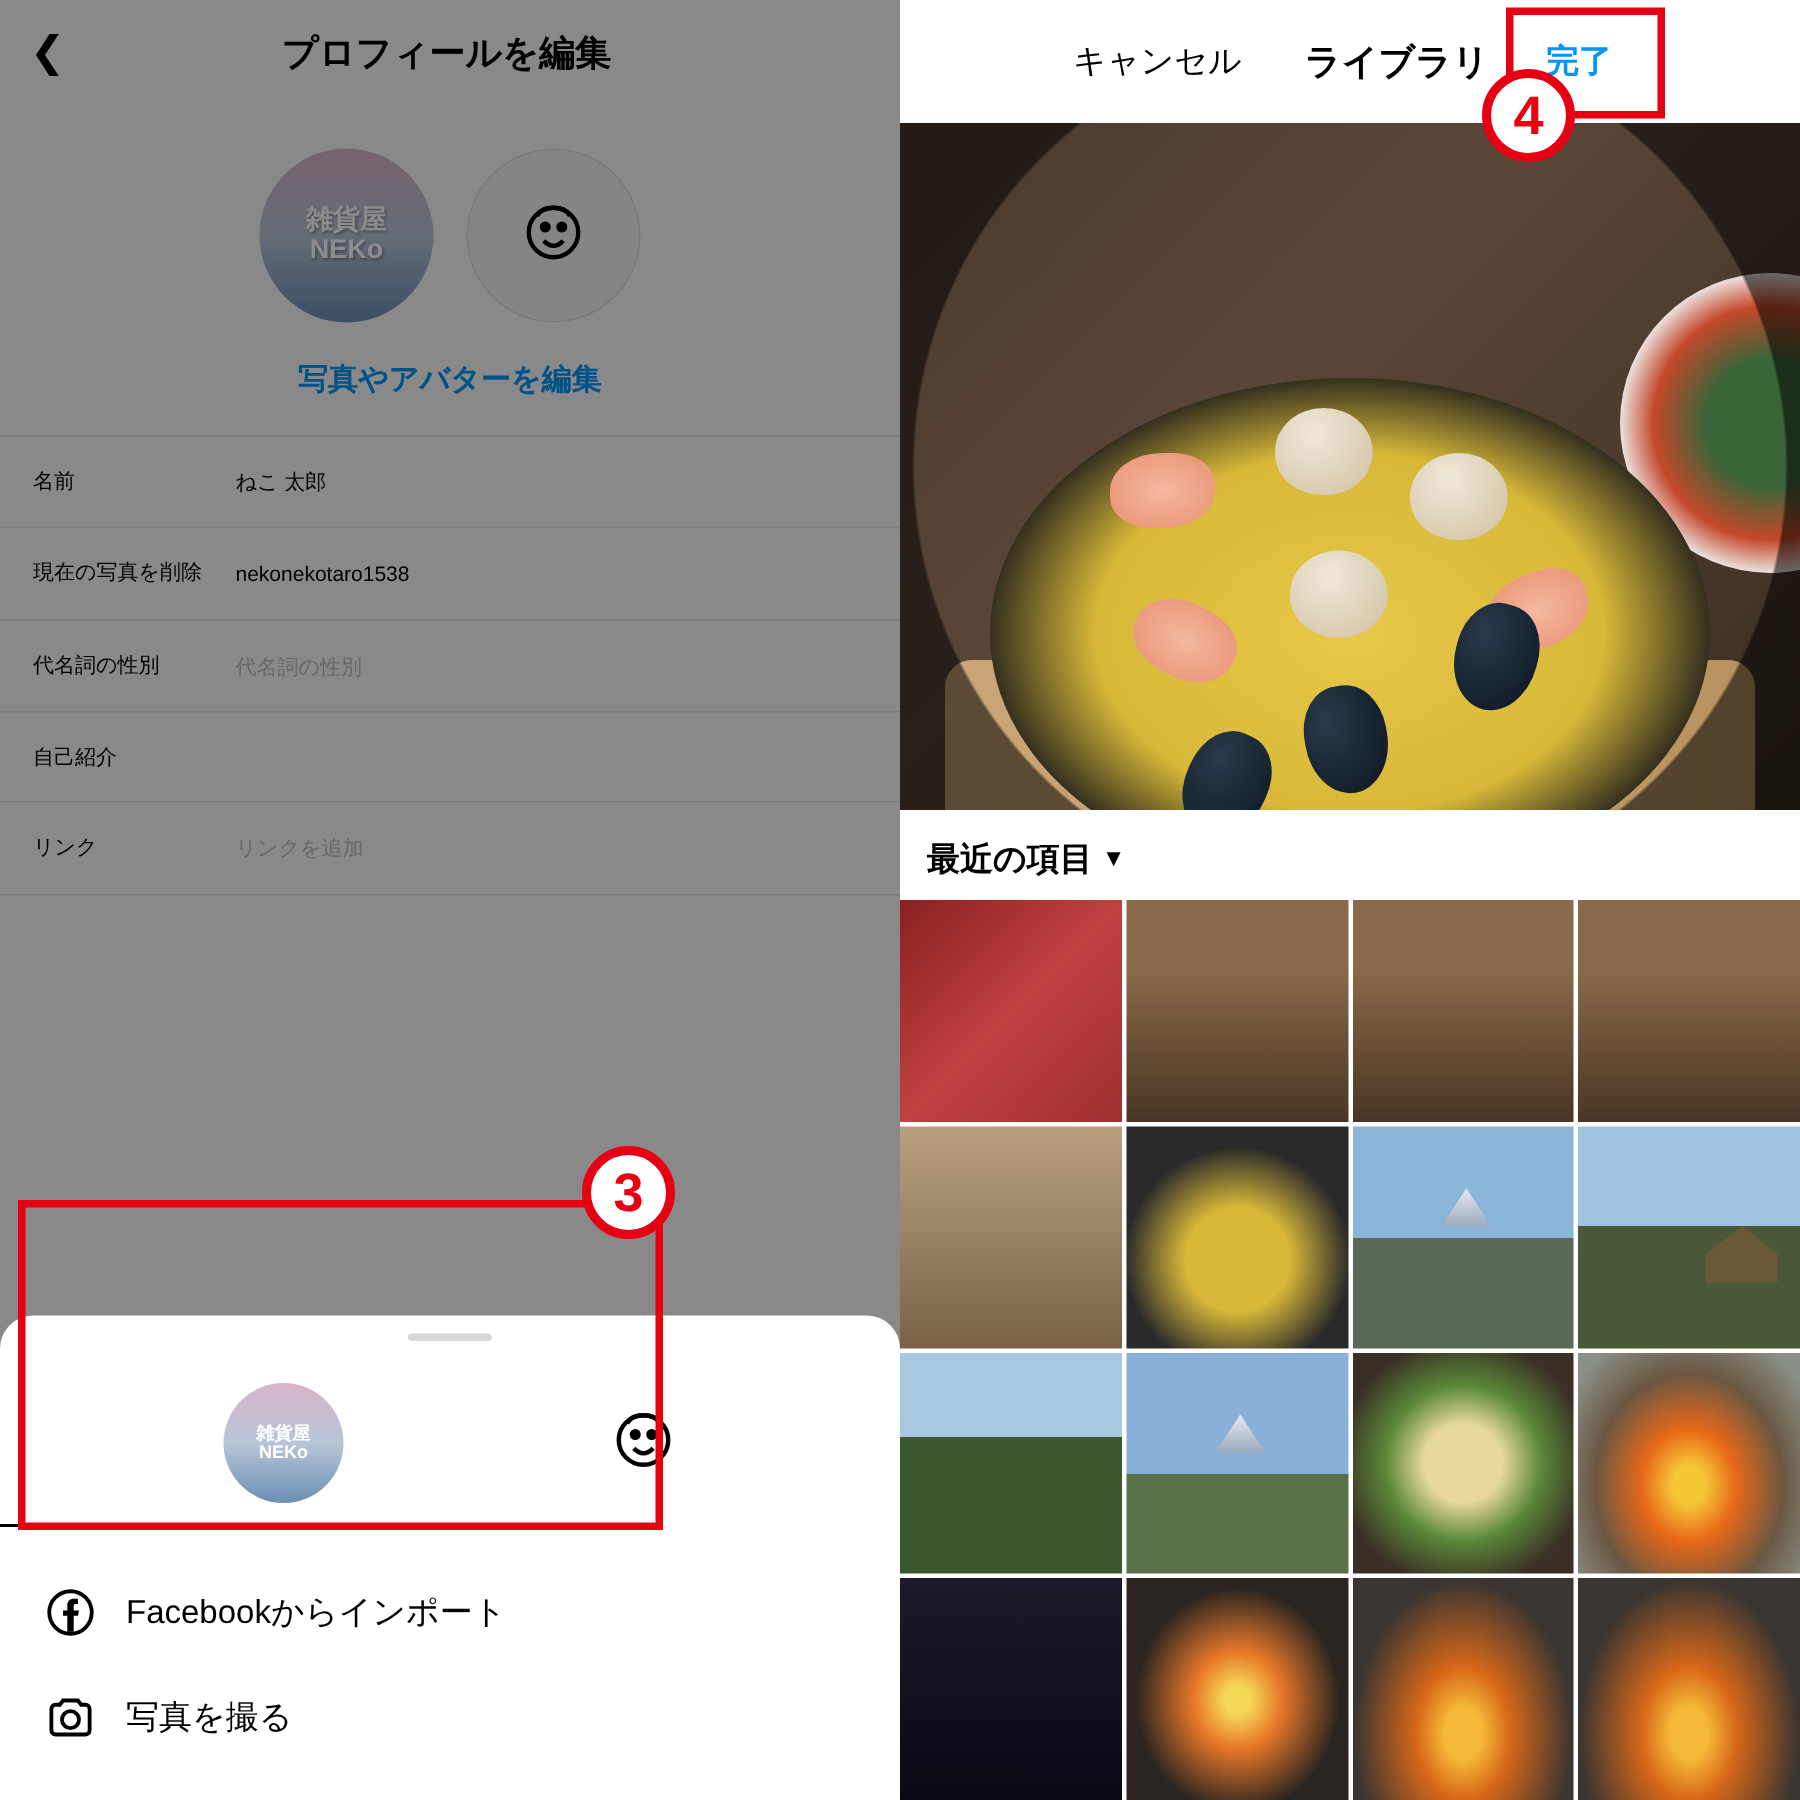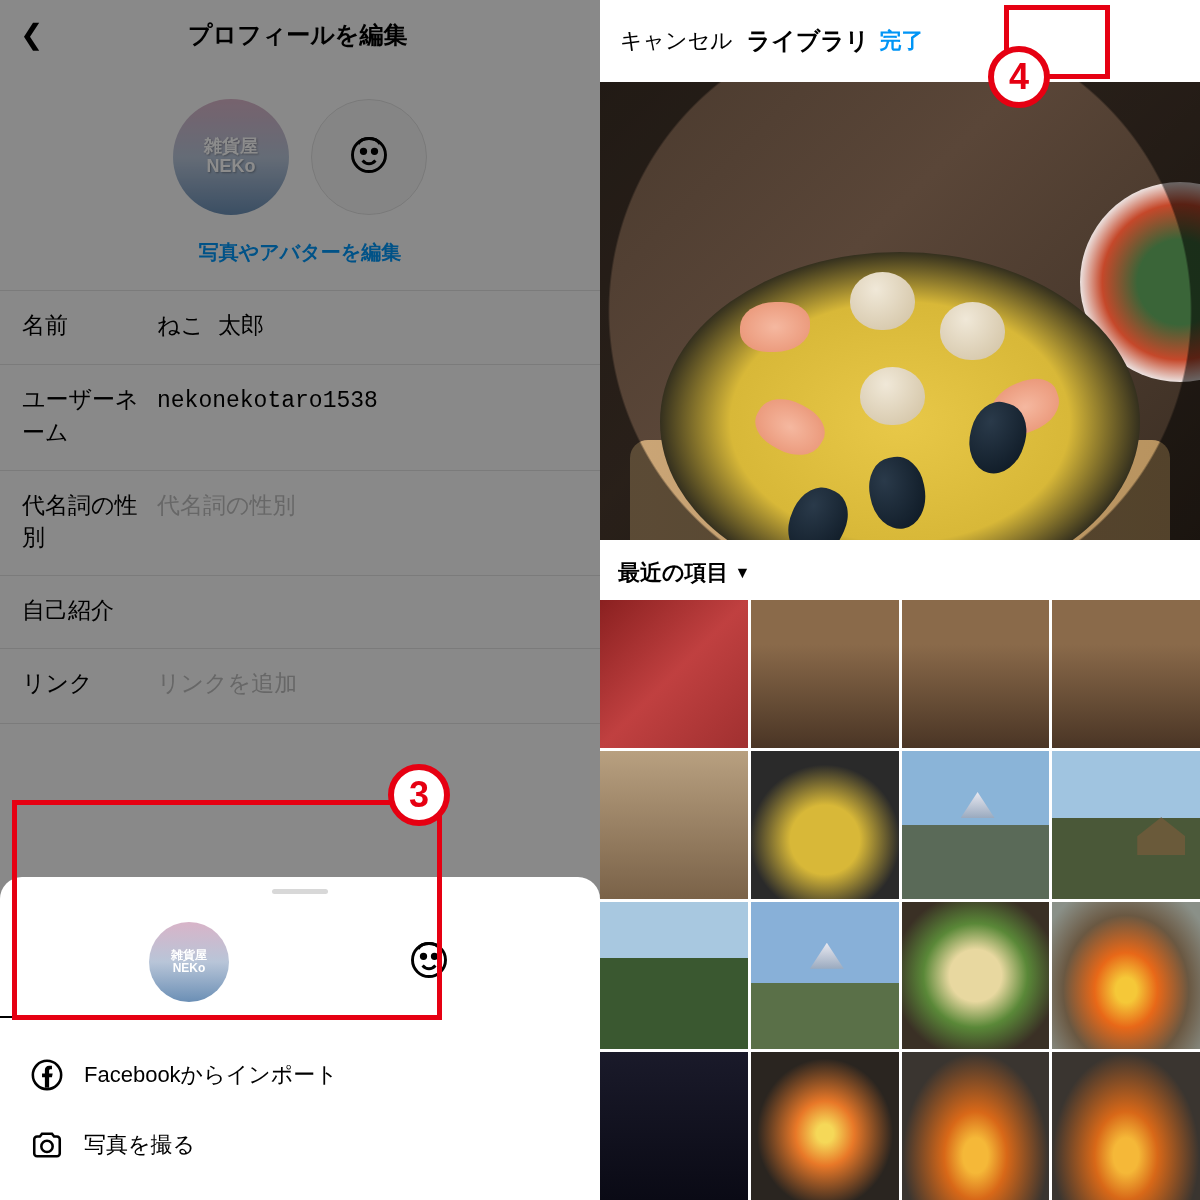--- a/index.html
+++ b/index.html
@@ -18,21 +18,21 @@
 .avatar-section { display: flex; justify-content: center; align-items: center; gap: 22px; padding: 30px 0 16px; }
 .avatar-circle { width: 116px; height: 116px; border-radius: 50%; position: relative; overflow: hidden; }
 .avatar-circle.profile { background: linear-gradient(180deg, #d8b4c8 0%, #b8c5d8 50%, #6b8fb5 100%); display: flex; flex-direction: column; align-items: center; justify-content: center; }
 .avatar-circle.profile .shop-text { color: #fff; font-size: 18px; font-weight: 700; text-shadow: 1px 1px 2px rgba(0,0,0,0.3); line-height: 1.1; text-align: center; }
 .avatar-circle.icon-only { background: #f3f3f3; border: 1px solid #ddd; display: flex; align-items: center; justify-content: center; }
 .face-icon svg { width: 44px; height: 44px; }
 
 .edit-link { text-align: center; color: #0095f6; font-size: 20px; font-weight: 600; padding: 8px 0 24px; }
 
 .form-rows { border-top: 1px solid #e0e0e0; }
-.form-row { display: flex; align-items: flex-start; padding: 20px 22px; border-bottom: 1px solid #e0e0e0; font-size: 23px; font-family: Liberation Mono, monospace; }
+.form-row { display: flex; align-items: flex-start; padding: 20px 22px; border-bottom: 1px solid #e0e0e0; font-size: 14px; }
 .form-label { width: 135px; color: #000; line-height: 1.4; }
 .form-value { flex: 1; color: #000; line-height: 1.45; }
 .form-value.placeholder { color: #bcbcbc; }
 
 
 .bottom-sheet { position: absolute; left: 0; right: 0; bottom: 0; background: #fff; border-radius: 22px 22px 0 0; z-index: 10; padding-bottom: 20px; }
 .sheet-handle { width: 56px; height: 5px; background: #d8d8d8; border-radius: 3px; margin: 12px auto; }
 .sheet-tabs { display: flex; justify-content: space-around; align-items: center; padding: 16px 60px 0; }
 .sheet-tab-avatar { width: 80px; height: 80px; border-radius: 50%; }
 .sheet-tab-avatar.profile { background: linear-gradient(180deg, #d8b4c8 0%, #b8c5d8 50%, #6b8fb5 100%); display: flex; align-items: center; justify-content: center; }
@@ -41,21 +41,21 @@
 .tab-underline { height: 2px; background: #000; width: 50%; margin-top: 14px; }
 
 .sheet-options { padding: 22px 26px 0; }
 .sheet-option { display: flex; align-items: center; gap: 20px; padding: 18px 4px; font-size: 22px; color: #000; }
 .sheet-option .opt-icon { width: 34px; height: 34px; display: flex; align-items: center; justify-content: center; }
 .sheet-option.danger { color: #ed4956; }
 .sheet-option.danger svg { stroke: #ed4956; }
 
 
 .right-pane { background: #fff; display: flex; flex-direction: column; }
-.right-header { display: flex; align-items: center; justify-content: flex-start; padding: 20px 20px; font-size: 22px; }
+.right-header { display: flex; align-items: center; justify-content: center; padding: 20px 20px; font-size: 22px; gap: 28px; }
 .cancel-btn { color: #000; }
 .lib-title { font-weight: 700; font-size: 24px; color: #000; margin-left: 14px; }
 .done-btn { color: #0095f6; font-weight: 600; padding: 6px 10px; }
 
 .preview-area { width: 600px; height: 548px; position: relative; background: #3a2f28; overflow: hidden; }
 .circle-mask { position: absolute; inset: 0; background: radial-gradient(circle at center, transparent 0, transparent 290px, rgba(0,0,0,0.55) 292px); z-index: 3; }
 .food-bg { position: absolute; inset: 0; }
 .wood-table { position: absolute; inset: 0; background: linear-gradient(135deg, #4a3a2e 0%, #5a4638 40%, #3a2d22 100%); }
 .pan { position: absolute; left: 60px; top: 170px; width: 480px; height: 340px; background: radial-gradient(ellipse at center, #e8c848 0%, #d8b838 50%, #1a1a1a 74%, #0a0a0a 78%); border-radius: 50%; }
 .shrimp { position: absolute; width: 70px; height: 50px; background: radial-gradient(ellipse, #f5b8a0, #e89070); border-radius: 50% 40% 50% 40%; }
@@ -137,21 +137,21 @@
     </div>
 
     <div class="edit-link">写真やアバターを編集</div>
 
     <div class="form-rows">
       <div class="form-row">
         <div class="form-label">名前</div>
         <div class="form-value">ねこ 太郎</div>
       </div>
       <div class="form-row">
-        <div class="form-label">ユーザーネーム</div>
+        <div class="form-label">現在の写真を削除</div>
         <div class="form-value">nekonekotaro1538</div>
       </div>
       <div class="form-row">
         <div class="form-label">代名詞の性別</div>
         <div class="form-value placeholder">代名詞の性別</div>
       </div>
       <div class="form-row">
         <div class="form-label">自己紹介</div>
       </div>
       <div class="form-row">

